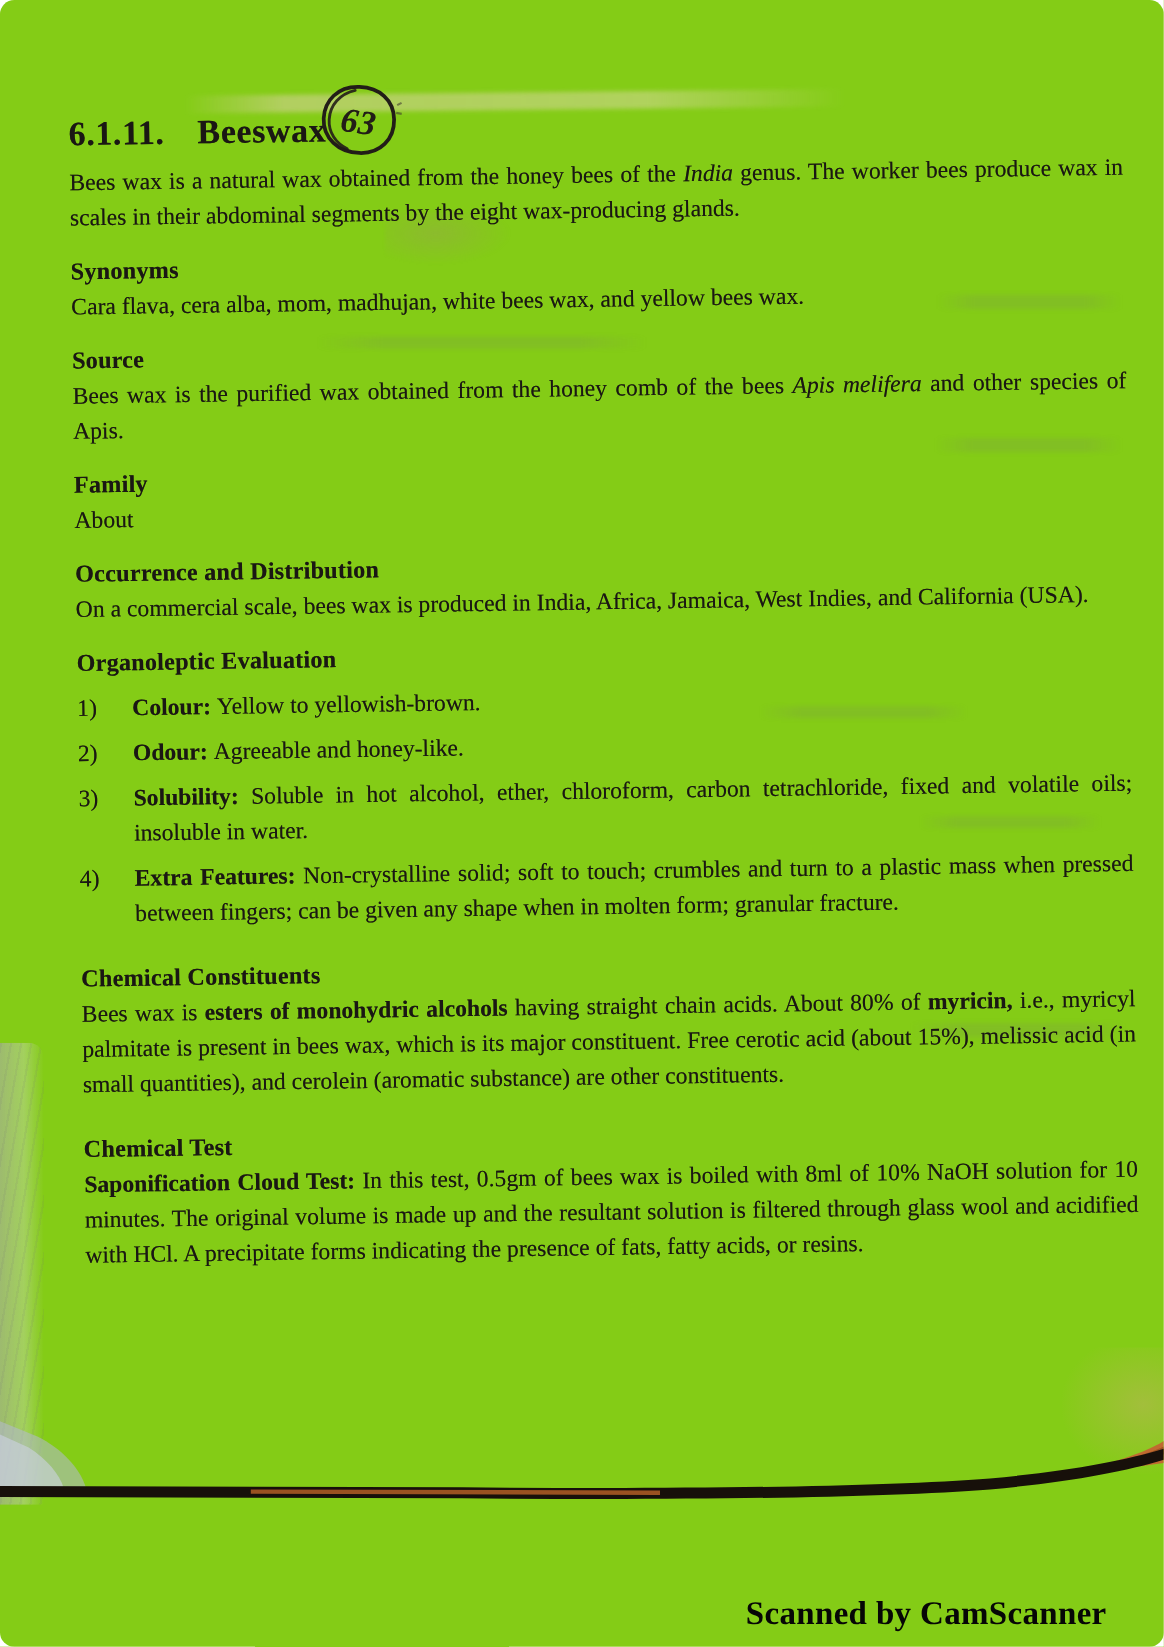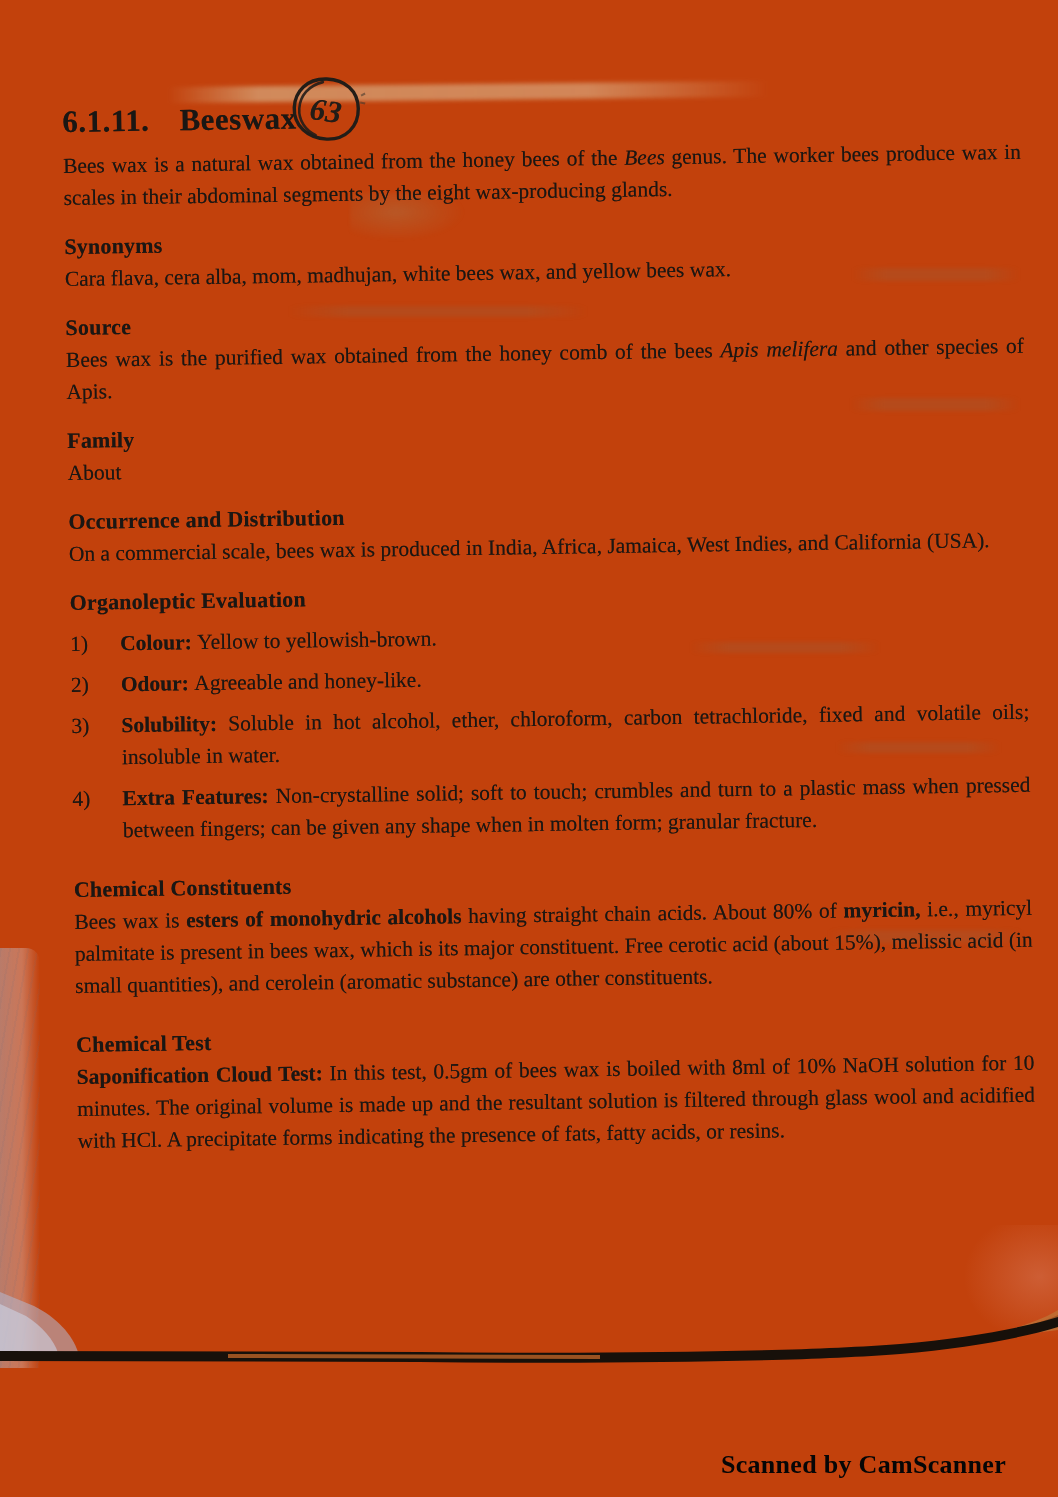--- a/index.html
+++ b/index.html
@@ -5,21 +5,22 @@
   html,body{margin:0;padding:0;}
   body{
     width:1058px;height:1497px;
     background:#ffffff;
     font-family:"Liberation Serif", serif;
     overflow:hidden;
     position:relative;
   }
   .page{
     position:absolute;inset:0;
-    background:#c2410c;
+    background:#84cc16;
+    border-radius:13px;
   }
   
   .content{
     position:absolute;
     left:62px;top:92px;
     width:958px;
     color:#1a1714;
     transform:rotate(-0.85deg);
     transform-origin:0 0;
     text-shadow:0 0 .4px rgba(20,15,10,.55);
@@ -84,21 +85,21 @@
     filter:blur(.5px);
   }
   .corner-pink{
     left:965px;top:1225px;width:93px;height:115px;
     background:radial-gradient(ellipse at 80% 45%,rgba(232,160,145,.30),rgba(232,160,145,0) 72%);
   }
   .bottom-edge{left:0;top:1280px;width:1058px;height:120px;}
   .watermark{
     position:absolute;
     top:1450px;right:52px;
-    font-size:26px;font-weight:bold;
+    font-size:30px;font-weight:bold;
     color:#060606;letter-spacing:.3px;
     font-family:"Liberation Serif", serif;
   }
 </style>
 </head>
 <body>
 
 <div class="page">
 
   <div class="artifact top-streak"></div>
@@ -120,21 +121,21 @@
       <span class="annotation-wrap">
         <svg width="78" height="72" viewBox="0 0 78 72">
           <path d="M39,5 C19,4 7,17 6,33 C5,51 19,64 38,65 C57,66 70,53 70,35 C70,17 57,6 39,5 Z" fill="none" stroke="#221d18" stroke-width="3.4" stroke-linecap="round"></path>
           <path d="M35,8 C21,11 12,21 11,34 C10,46 17,56 27,61" fill="none" stroke="#221d18" stroke-width="2.6" stroke-linecap="round" opacity="0.9"></path>
           <text x="22" y="47" font-size="31" font-style="italic" font-weight="bold" font-family="Liberation Serif, serif" fill="#221d18" transform="rotate(9 38 35)">63</text>
           <path d="M73,22 l4,-2 M72,29 l5,1" stroke="#3a342c" stroke-width="2" opacity="0.55" fill="none"></path>
         </svg>
       </span>
     </h1>
 
-    <p><span>Bees wax is a natural wax obtained from the honey bees of the </span><span class="i">Bees</span><span> genus. The worker bees produce wax in scales in their abdominal segments by the eight wax-producing glands.</span></p>
+    <p><span>Bees wax is a natural wax obtained from the honey bees of the </span><span class="i">India</span><span> genus. The worker bees produce wax in scales in their abdominal segments by the eight wax-producing glands.</span></p>
 
     <div class="section">
       <h2>Synonyms</h2>
       <p><span>Cara flava, cera alba, mom, madhujan, white bees wax, and yellow bees wax.</span></p>
     </div>
 
     <div class="section">
       <h2>Source</h2>
       <p><span>Bees wax is the purified wax obtained from the honey comb of the bees </span><span class="i">Apis melifera</span><span> and other species of Apis.</span></p>
     </div>

